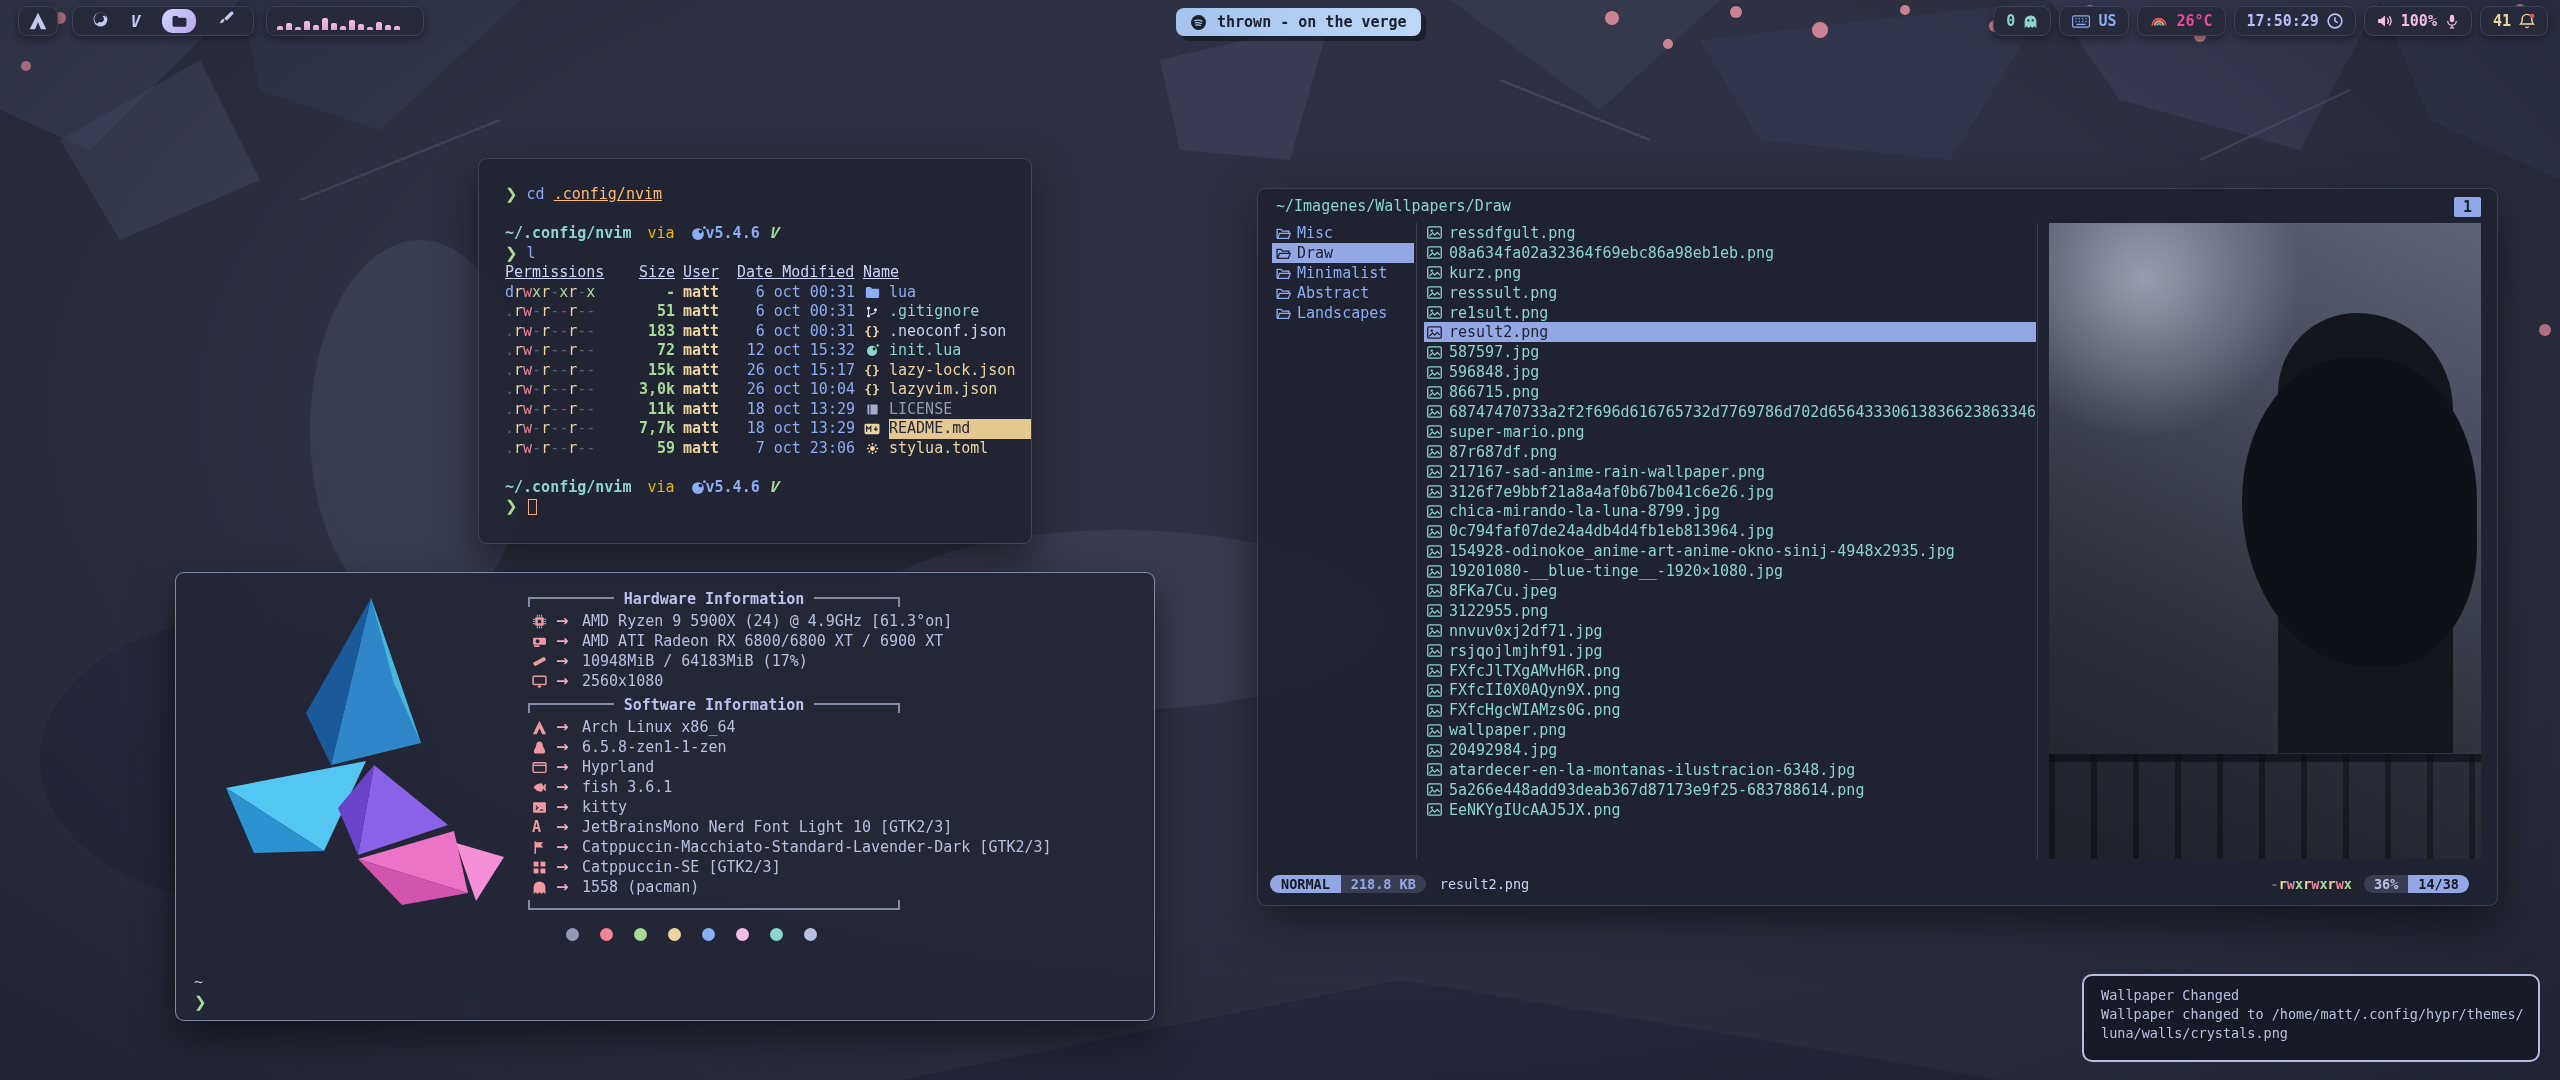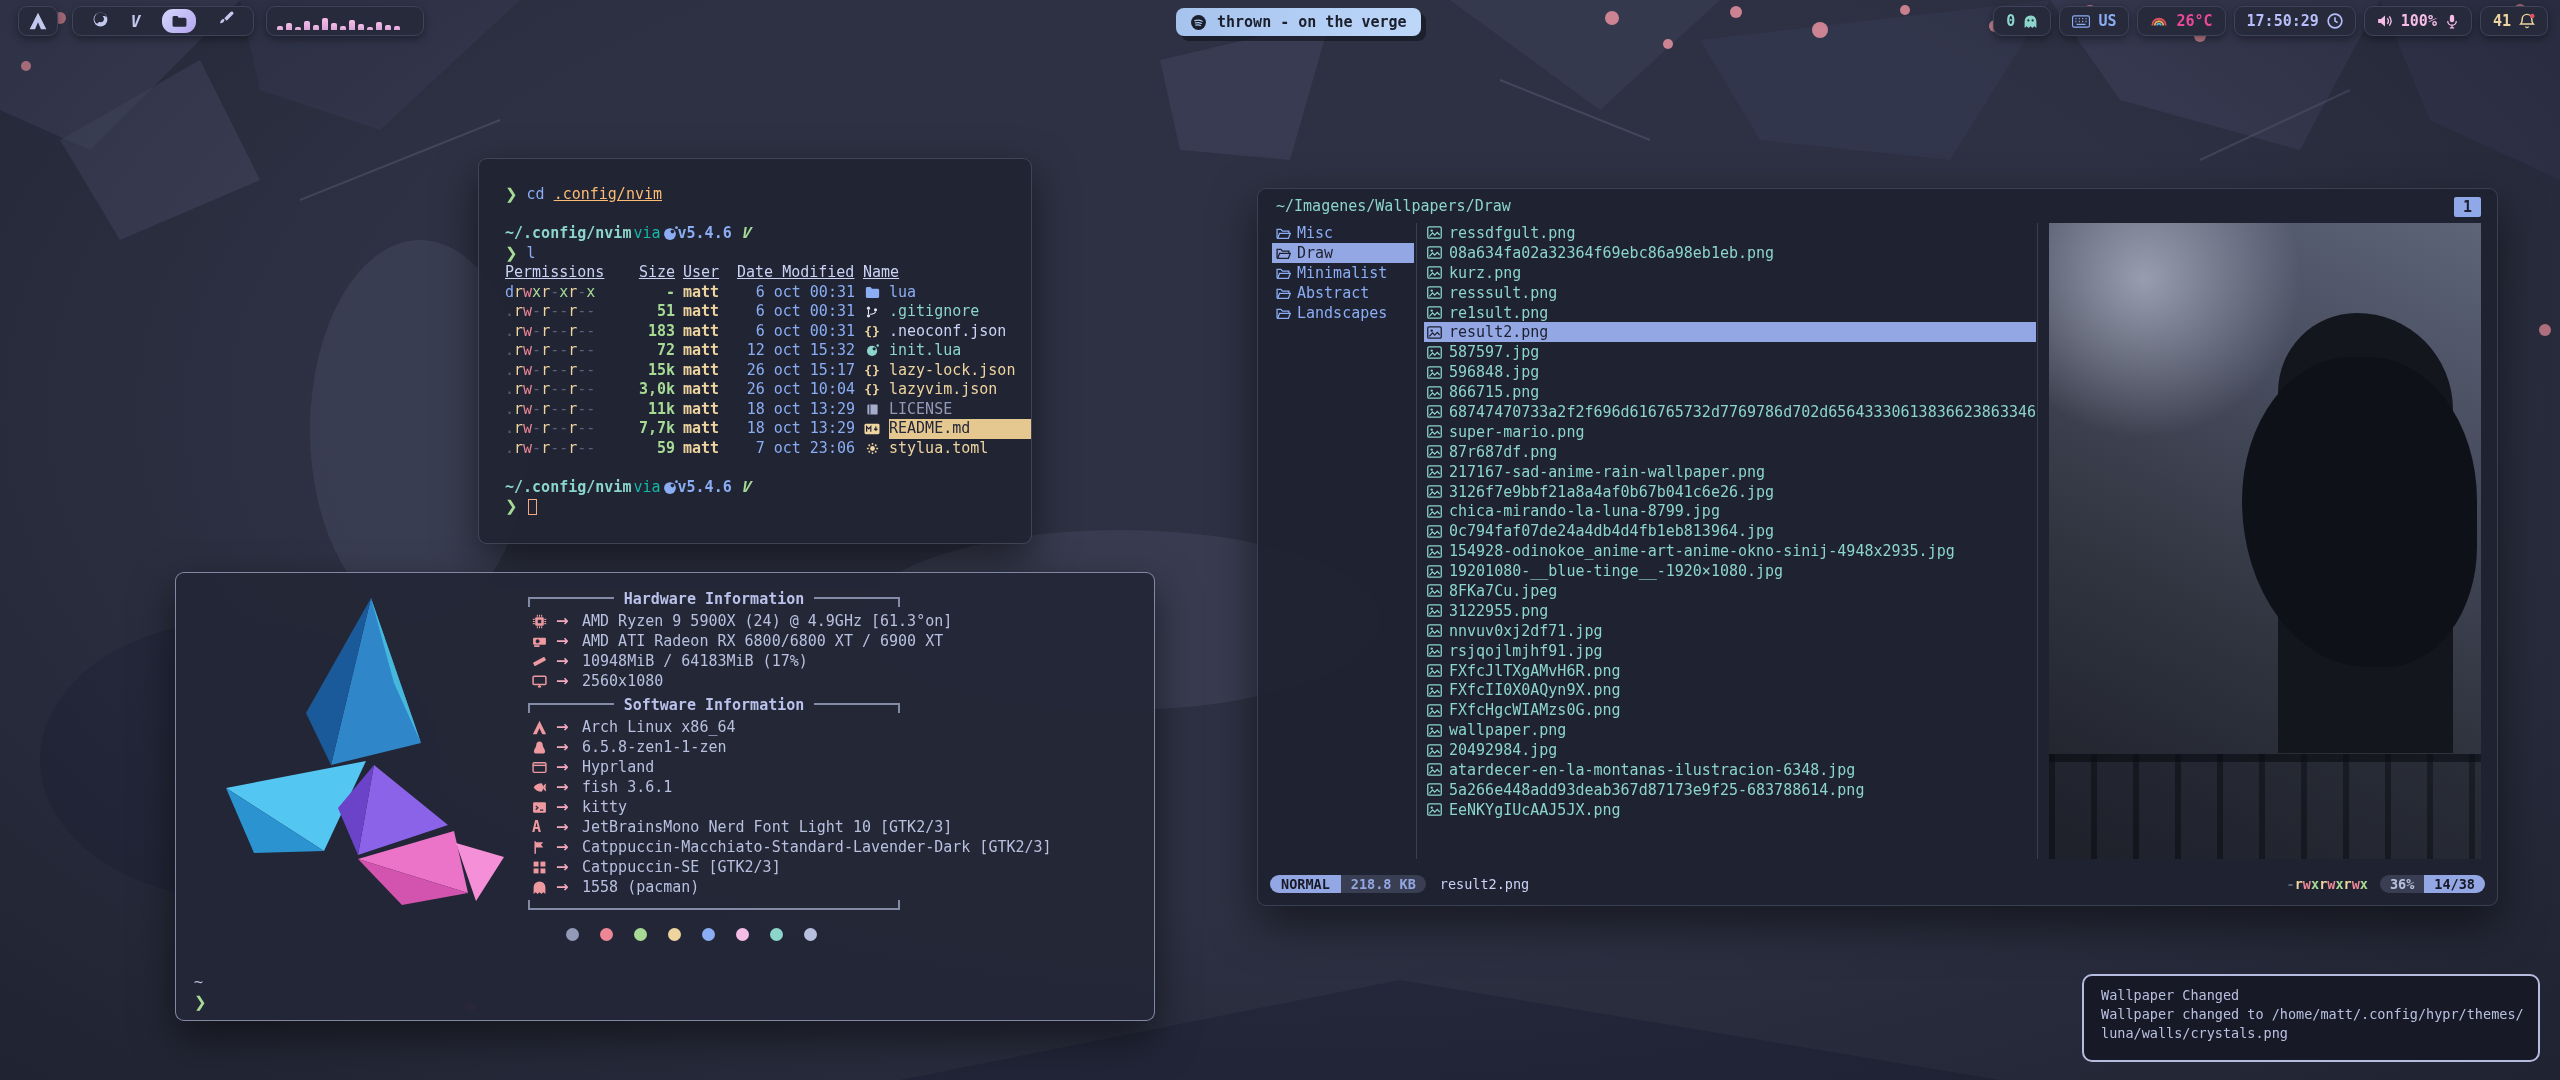--- a/index.html
+++ b/index.html
@@ -38,21 +38,21 @@
 
   
   .terminal { left:478px; top:158px; width:554px; height:386px; background:rgba(33,36,51,.97);
     border:1px solid rgba(122,128,158,.35); box-shadow:0 16px 42px rgba(0,0,0,.5);
     padding:26px 0 0 26px; font-size:15px; line-height:19.5px; color:#cad3f5; }
   .tline { height:19.5px; white-space:pre; display:flex; align-items:center; }
   .psym { color:#a6da95; font-family:"DejaVu Sans",sans-serif; font-weight:bold; margin-right:9px; }
   .cmd { color:#8aadf4; margin-right:9px; }
   .arg { color:#fdba74; text-decoration:underline; }
   .cpath { color:#8bd5ca; font-weight:bold; }
-  .via { color:#14b8a6; margin:0 2px; }
+  .via { color:#eab308; margin:0 16px; }
   .ver { color:#8aadf4; font-weight:bold; }
   .vflag { color:#a6da95; font-weight:bold; font-style:italic; margin-left:10px; transform:skewX(-10deg); display:inline-block; }
   .cursor { display:inline-block; width:9px; height:16px; border:1.5px solid #f5a97f; margin-left:1px; }
   .trow { display:grid; grid-template-columns:112px 50px 46px 118px 18px auto; column-gap:8px;
     height:19.5px; align-items:center; }
   .thead { display:grid; grid-template-columns:112px 50px 46px 118px auto; column-gap:8px; height:19.5px; align-items:center; }
   .th { text-decoration:underline; color:#cad3f5; }
   .th-right { text-align:right; }
   .sz { text-align:right; color:#a6da95; font-weight:bold; }
   .usr { color:#eed49f; font-weight:bold; }
@@ -102,21 +102,21 @@
     background:linear-gradient(205deg,#5d6477 0%,#474c5e 30%,#30343f 62%,#1d1f28 100%); }
   .pv-glow { position:absolute; left:-40px; top:-50px; width:320px; height:280px;
     background:radial-gradient(circle at 42% 38%, rgba(216,222,238,.55), rgba(216,222,238,0) 62%); }
   .pv-fig { position:absolute; right:28px; top:90px; width:175px; height:440px; background:#14161e;
     border-radius:45% 55% 30% 30% / 18% 22% 0 0; }
   .pv-fig::before { content:""; position:absolute; left:-36px; top:44px; width:235px; height:310px;
     background:#0f1118; border-radius:50% 50% 42% 58%; }
   .pv-rail { position:absolute; left:0; right:0; bottom:0; height:105px;
     background:repeating-linear-gradient(90deg, rgba(10,12,18,.55) 0 6px, rgba(32,35,46,.35) 6px 42px);
     border-top:8px solid rgba(10,12,18,.6); }
-  .fm-status { position:absolute; left:12px; right:12px; bottom:10px; height:22px; display:flex;
+  .fm-status { position:absolute; left:12px; right:28px; bottom:10px; height:22px; display:flex;
     align-items:center; font-size:13.5px;margin-top:8px; }
   .st-mode { background:#92a7e3; color:#181926; padding:1px 11px; border-radius:9px 0 0 9px; font-weight:bold; }
   .st-size { background:#3a3e52; color:#92a7e3; padding:1px 10px; border-radius:0 9px 9px 0; font-weight:bold; }
   .st-file { color:#cad3f5; margin-left:14px; }
   .st-spacer { flex:1; }
   .st-perm { margin-right:12px; font-weight:bold; }
   .st-pct { background:#3a3e52; color:#b8c0e0; padding:1px 10px; border-radius:9px 0 0 9px; font-weight:bold; }
   .st-pos { background:#92a7e3; color:#181926; padding:1px 10px; border-radius:0 9px 9px 0; font-weight:bold; }
 
   

